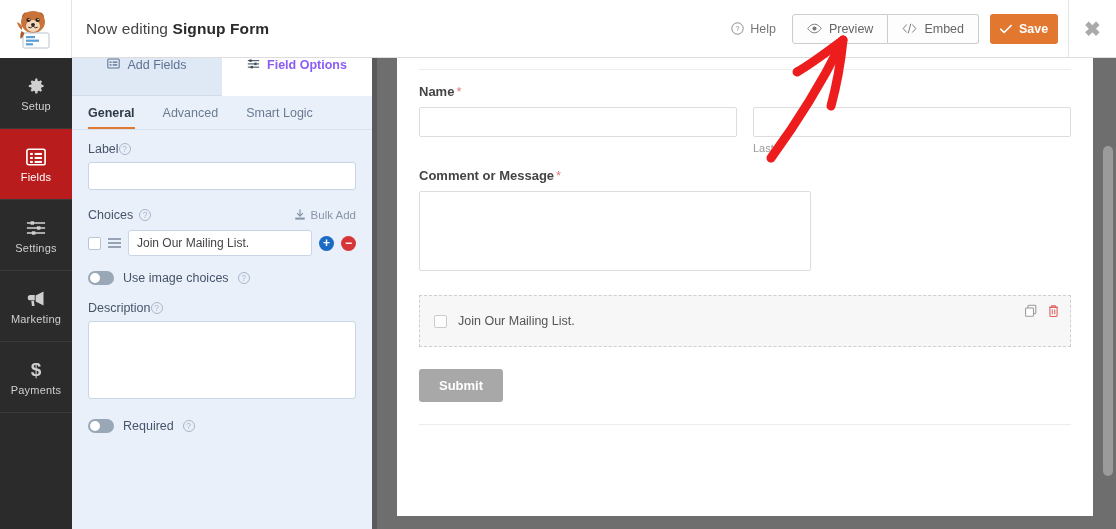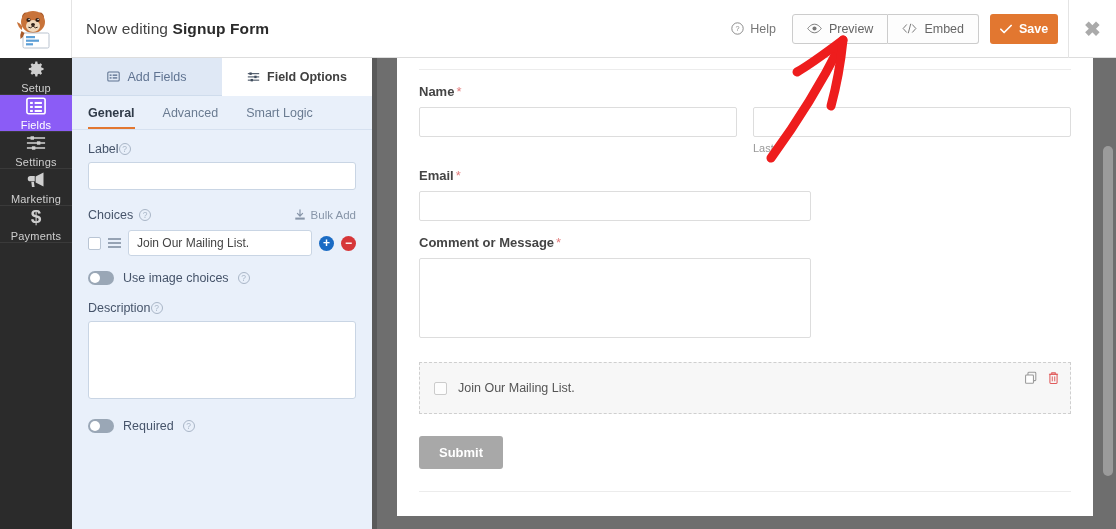--- a/index.html
+++ b/index.html
@@ -56,41 +56,41 @@
     display: flex; align-items: center; justify-content: center; cursor: pointer;
   }
   .close-x { font-size: 20px; color: #aaa; font-weight: bold; line-height: 1; }
 
   
   .sidebar {
     position: absolute; top: 58px; left: 0; width: 72px; height: 471px;
     background: #2b2b2b;
   }
   .sb-item {
-    height: 37px; display: flex; flex-direction: column;
+    height: 71px; display: flex; flex-direction: column;
     align-items: center; justify-content: center;
     color: #cfcfcf; cursor: pointer;
     border-bottom: 1px solid #3a3a3a;
   }
-  .sb-item.active { background: #8b5cf6; color: #fff; }
+  .sb-item.active { background: #b91c1c; color: #fff; }
   .sb-ico { height: 22px; display: flex; align-items: center; justify-content: center; }
   .sb-label { font-size: 11px; margin-top: 3px; letter-spacing: .2px; }
 
   
   .panel {
     position: absolute; top: 58px; left: 72px; width: 300px; height: 471px;
     background: #e9f0fa;
   }
   .panel-tabs { display: flex; height: 38px; }
   .ptab {
-    flex: 1; display: flex; align-items: center; justify-content: center; gap: 7px;
+    flex: 1; display: flex; justify-content: center; gap: 7px;
     font-size: 12.5px; color: #5f7391; background: #dfe8f5;
     border-bottom: 1px solid #cfdcec; cursor: pointer;
   }
-  .ptab.active { background: #ffffff; color: #404040; border-bottom: 1px solid #fff; font-weight: bold; }
+  .ptab.active { background: #ffffff; color: #8b5cf6; border-bottom: 1px solid #fff; font-weight: bold; }
   .subtabs {
     display: flex; gap: 28px; padding: 10px 16px 0 16px;
     border-bottom: 1px solid #d6e1f0; height: 34px;
   }
   .stab { font-size: 12.5px; color: #6a7b91; cursor: pointer; padding-bottom: 7px; }
   .stab.active { color: #2f3a48; font-weight: bold; border-bottom: 2px solid #e27730; }
   .panel-body { padding: 12px 16px 0 16px; }
   .field-title { font-size: 12.5px; color: #3c4858; margin: 6px 0 13px 0; }
   .field-title b { font-weight: bold; }
   .field-title span { color: #8e9aab; font-weight: normal; }
@@ -445,26 +445,20 @@
             <div class="finput"></div>
           </div>
           <div class="name-col">
             <div class="finput"></div>
             <div class="sublabel">Last</div>
           </div>
         </div>
       </div>
 
       
-      <div class="fgroup">
-        <div class="flabel">
-          <span>Email</span><span class="req">*</span>
-        </div>
-        <div class="finput" style="width:392px"></div>
-      </div>
 
       
       <div class="fgroup">
         <div class="flabel">
           <span>Comment or Message</span><span class="req">*</span>
         </div>
         <div class="ftextarea" style="width:392px"></div>
       </div>
 
       

